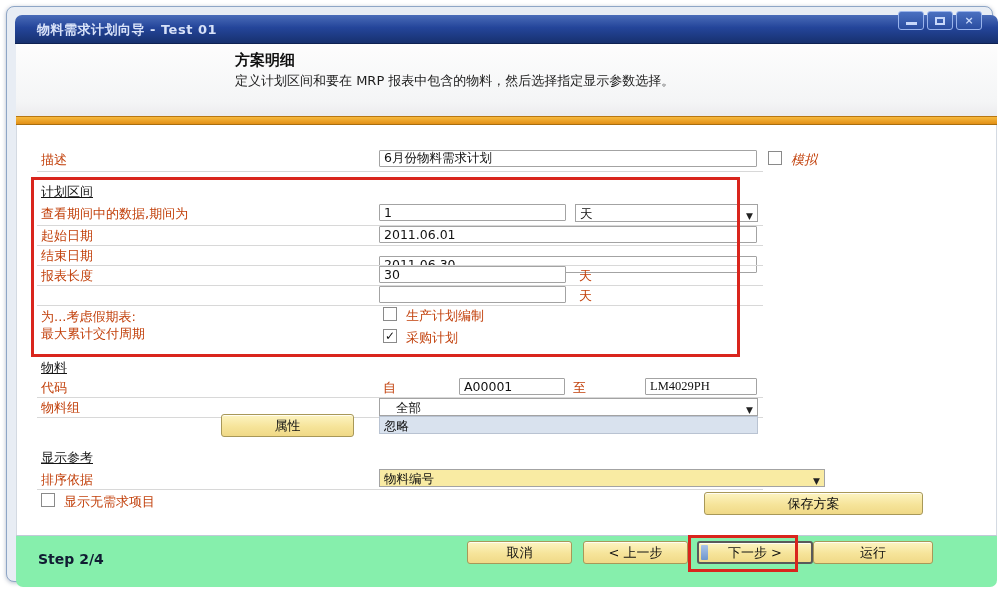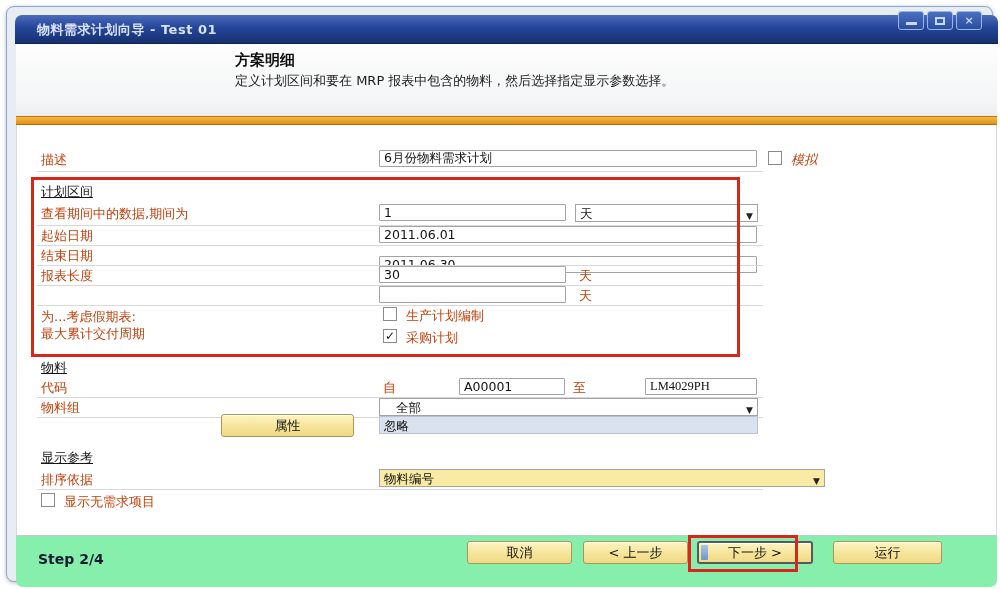--- a/index.html
+++ b/index.html
@@ -159,27 +159,28 @@
 
   <span class="lbl" style="left:34px; top:464px;">排序依据</span>
   <div class="ddl ddl-yellow" style="left:372px; top:462px; width:446px;">
     <span>物料编号</span>
     <span class="arrow">▼</span>
   </div>
   <div class="rowline" style="top:482px;"></div>
 
   <div class="cb" style="left:34px; top:486px;"></div>
   <span class="lbl" style="left:57px; top:486px;">显示无需求项目</span>
+  <button class="ybtn" style="left:697px; top:485px; width:219px;">保存方案</button>
 
   <div class="bottombar">
     <span class="steptext">Step 2/4</span>
   </div>
   <button class="ybtn" style="left:460px; top:534px; width:105px;">取消</button>
   <button class="ybtn" style="left:576px; top:534px; width:105px;">&lt; 上一步</button>
   <button class="ybtn next-focus" style="left:690px; top:534px; width:116px;">
     <span class="focus-strip"></span>
     <span>下一步 &gt;</span>
   </button>
-  <button class="ybtn" style="left:806px; top:534px; width:109px;margin-left:20px;">运行</button>
+  <button class="ybtn" style="left:806px; top:534px; width:120px;">运行</button>
 
   <div class="redbox" style="left:681px; top:528px; width:110px; height:37px;"></div>
 
 </div>
 
 </body></html>

